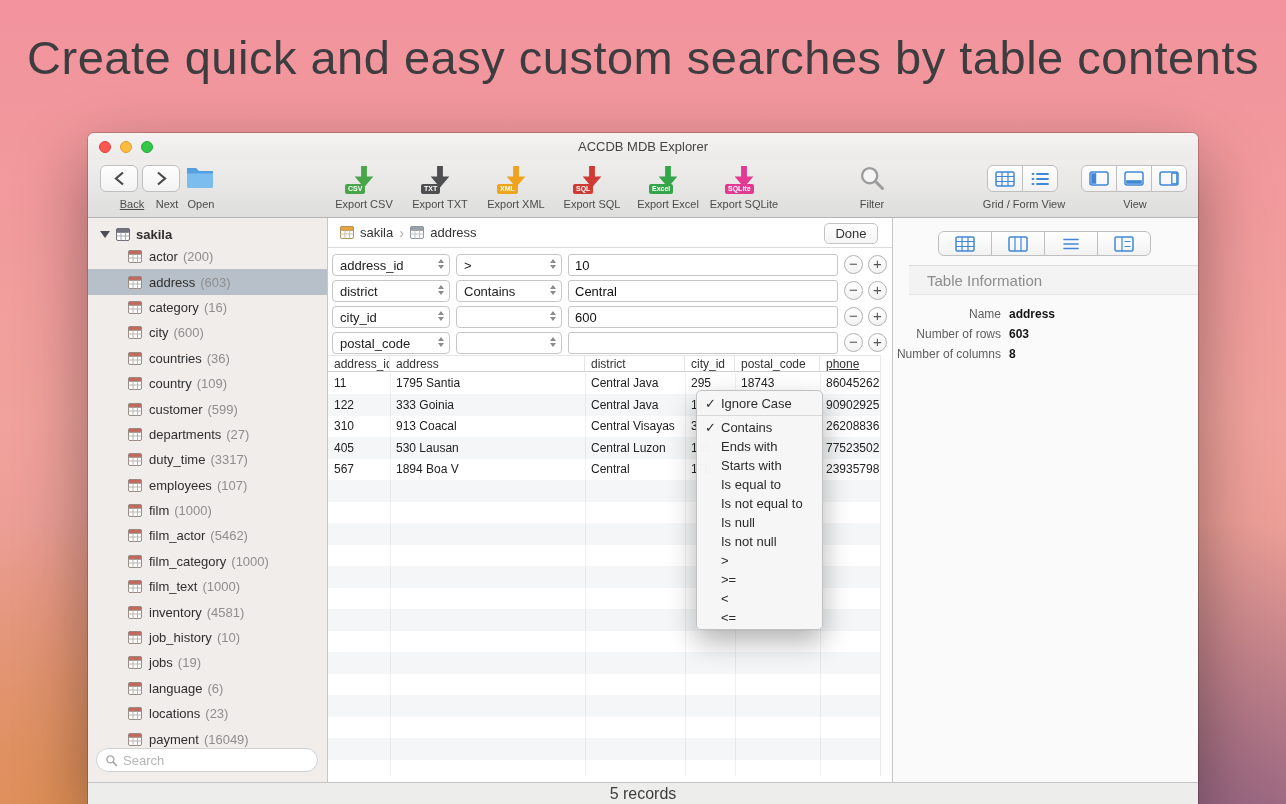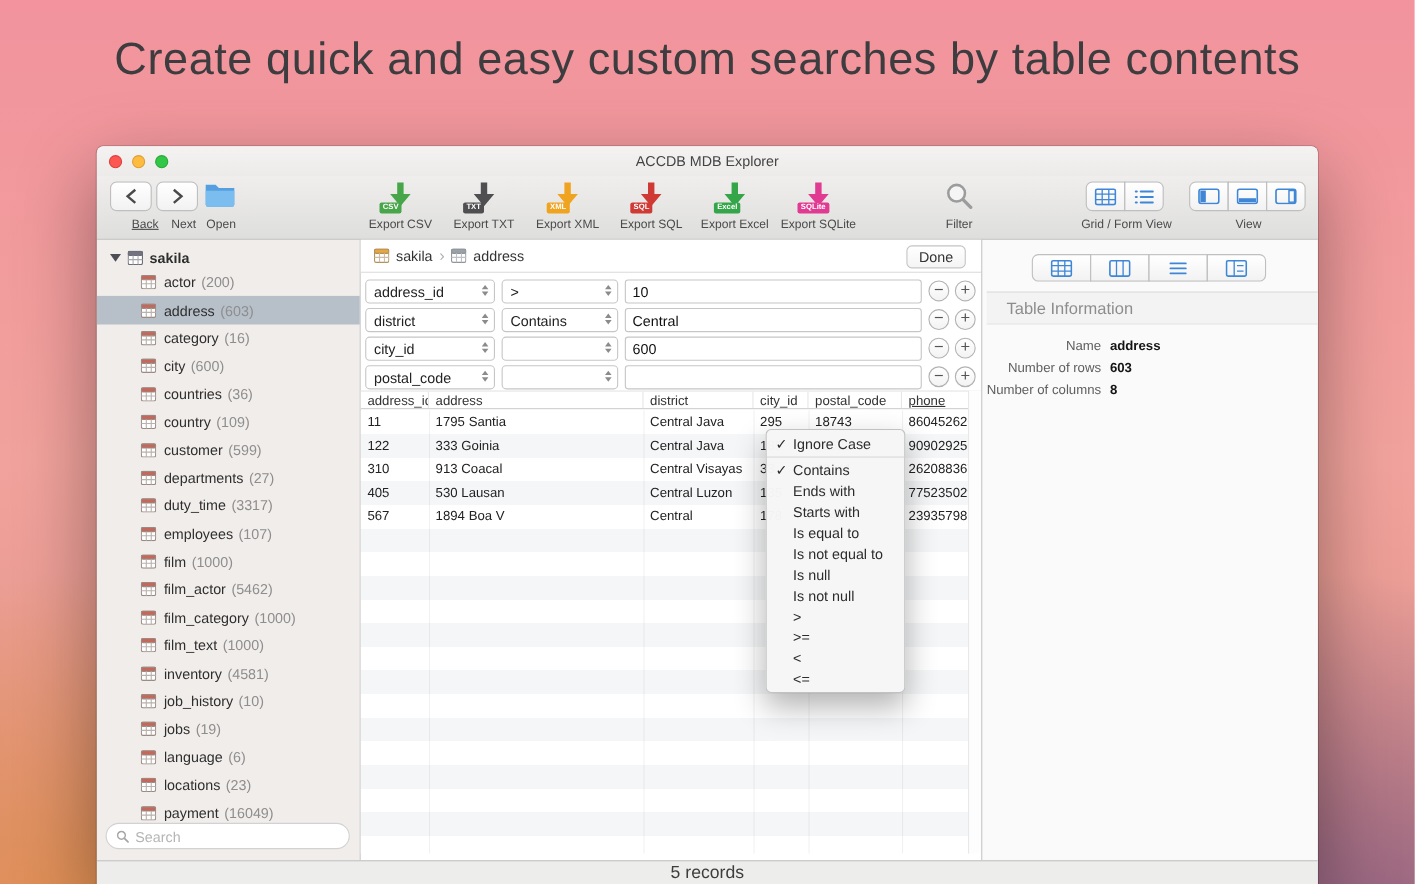--- a/index.html
+++ b/index.html
@@ -5,21 +5,21 @@
   * { margin:0; padding:0; box-sizing:border-box; }
   html,body { width:1286px; height:804px; overflow:hidden; }
   body {
     font-family:"Liberation Sans","DejaVu Sans",sans-serif;
     background:
       radial-gradient(900px 520px at 12% 104%, rgba(224,140,60,0.80), rgba(224,140,60,0) 62%),
       radial-gradient(980px 560px at 92% 108%, rgba(122,82,128,0.85), rgba(122,82,128,0) 62%),
       linear-gradient(180deg,#f2939d 0%,#f1a29c 52%,#dd9486 100%);
   }
   .hero { position:absolute; left:0; top:30px; width:100%; text-align:center;
-    font-size:41px; font-weight:300; letter-spacing:0.5px; color:#3d3d40; }
+    font-size:47px; font-weight:300; letter-spacing:0.5px; color:#3d3d40; }
 
   .window { position:absolute; left:88px; top:133px; width:1110px; height:671px;
     border-radius:6px 6px 0 0; background:#fff; box-shadow:0 26px 70px rgba(0,0,0,0.38), 0 0 0 1px rgba(0,0,0,0.18);
     overflow:hidden; font-size:13px; color:#333; }
 
   
   .titlebar { position:absolute; left:0; top:0; width:100%; height:27px;
     background:linear-gradient(#f4f3f2,#ecebea); }
   .title { position:absolute; left:0; top:6px; width:100%; text-align:center; font-size:13px; color:#444; }
   .lights { position:absolute; left:11px; top:8px; display:flex; gap:9px; }
@@ -107,21 +107,21 @@
     border:1px solid #c2c2c2; border-radius:5px; box-shadow:0 12px 28px rgba(0,0,0,0.30); z-index:50; padding:2px 0; }
   .menu-item { position:relative; height:19px; line-height:19px; font-size:13px; color:#2c2c2c; padding-left:24px; }
   .menu-item .check { position:absolute; left:8px; width:12px; color:#2c2c2c; }
   .menu-item.divider { border-bottom:1px solid #d8d8d8; height:23px; line-height:22px; margin-bottom:2px; }
 
   
   .inspector { position:absolute; left:804px; top:85px; width:306px; height:564px; background:#fafafa;
     border-left:1px solid #c6c6c6; }
   .insp-seg { position:absolute; left:45px; top:13px; display:flex; }
   .insp-seg .seg-btn { width:54px; height:25px; }
-  .insp-header { position:absolute; left:4px; top:47px; width:100%; height:30px; background:#f3f3f3;
+  .insp-header { position:absolute; left:16px; top:47px; width:100%; height:30px; background:#f3f3f3;
     border-top:1px solid #dcdcdc; border-bottom:1px solid #e6e6e6; }
   .insp-title { position:absolute; left:18px; top:6px; font-size:15px; color:#8d8d8d; }
   .insp-fields { position:absolute; left:0; top:86px; width:100%; }
   .insp-field { display:grid; grid-template-columns:108px auto; gap:8px; height:20px; align-items:center; }
   .insp-label { text-align:right; font-size:12px; color:#5e5e5e; }
   .insp-value { font-size:12px; color:#141414; font-weight:bold; }
 
   
   .statusbar { position:absolute; left:0; top:649px; width:100%; height:22px; background:#ededec;
     border-top:1px solid #c4c4c4; text-align:center; font-size:16px; color:#3d3d3d; line-height:21px; }

